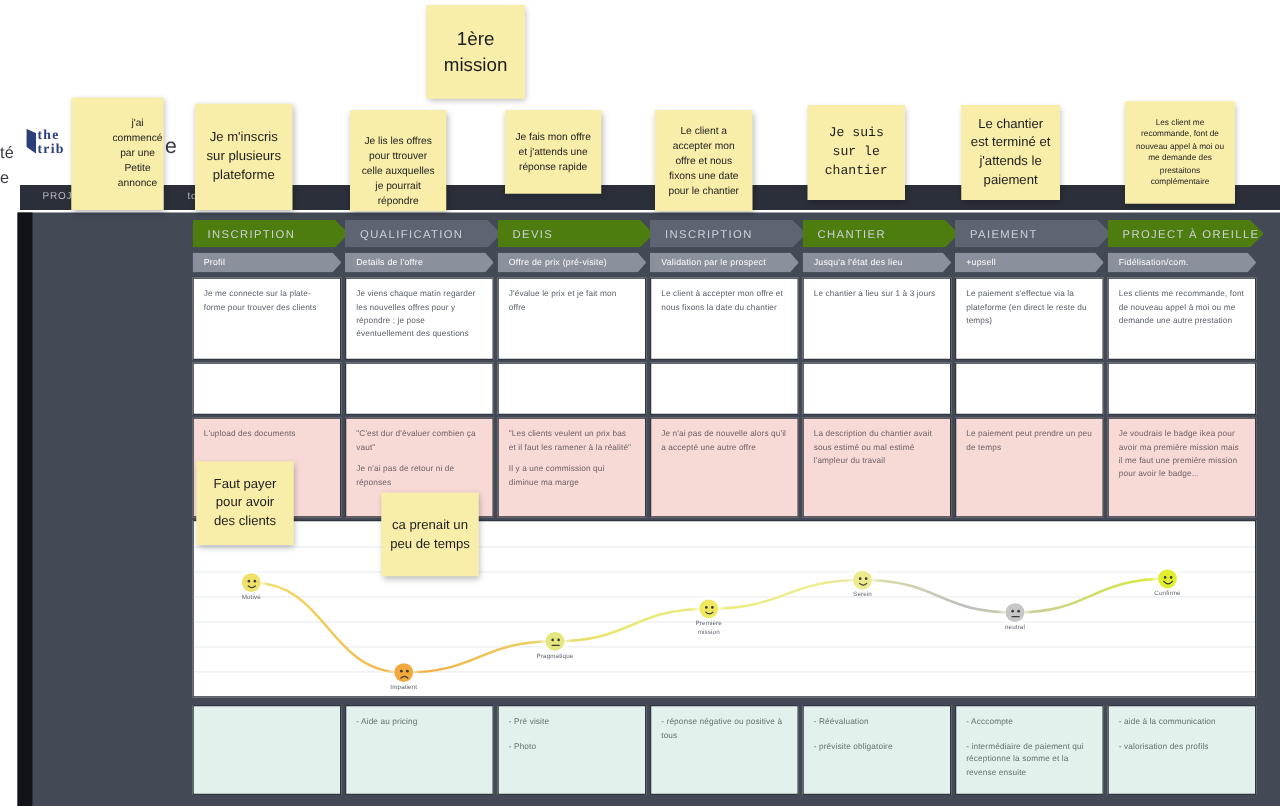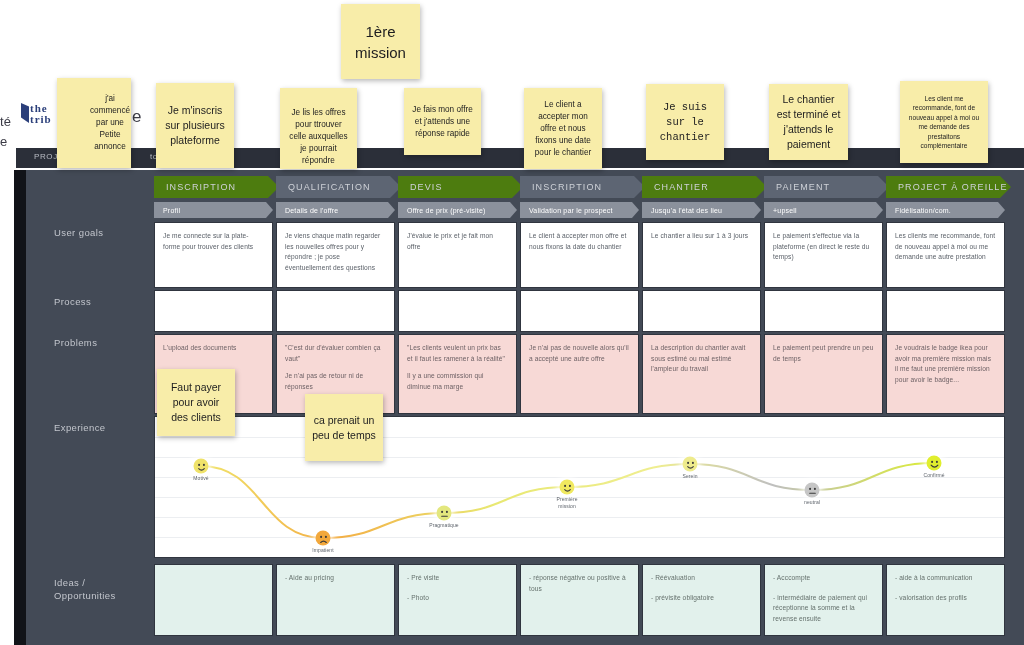--- a/index.html
+++ b/index.html
@@ -127,28 +127,20 @@
     </div>
     <div class="bg-extra-letter">e</div>
     <div class="bg-darkbar">
       <span class="bg-dk-a">PROJECT N</span>
       <span class="bg-dk-b">tome</span>
     </div>
   </div>
 
   <div class="board">
     <div class="board-black-strip"></div>
-    <div class="rowlabels" id="rowlabels">
-        <div class="rowlabel" style="top: 56px; white-space: pre-line;">User goals</div>
-        <div class="rowlabel" style="top: 125px; white-space: pre-line;">Process</div>
-        <div class="rowlabel" style="top: 166px; white-space: pre-line;">Problems</div>
-        <div class="rowlabel" style="top: 251px; white-space: pre-line;">Experience</div>
-        <div class="rowlabel" style="top: 406px; white-space: pre-line;">Ideas /
-Opportunities</div>
-      </div>
     <div class="stages" id="stages">
         <div class="stage" style="left: 0px; width: 125px;">
           <span class="stage-label">INSCRIPTION</span>
         </div>
         <div class="stage alt" style="left: 122px; width: 125px;">
           <span class="stage-label">QUALIFICATION</span>
         </div>
         <div class="stage" style="left: 244px; width: 125px;">
           <span class="stage-label">DEVIS</span>
         </div>

